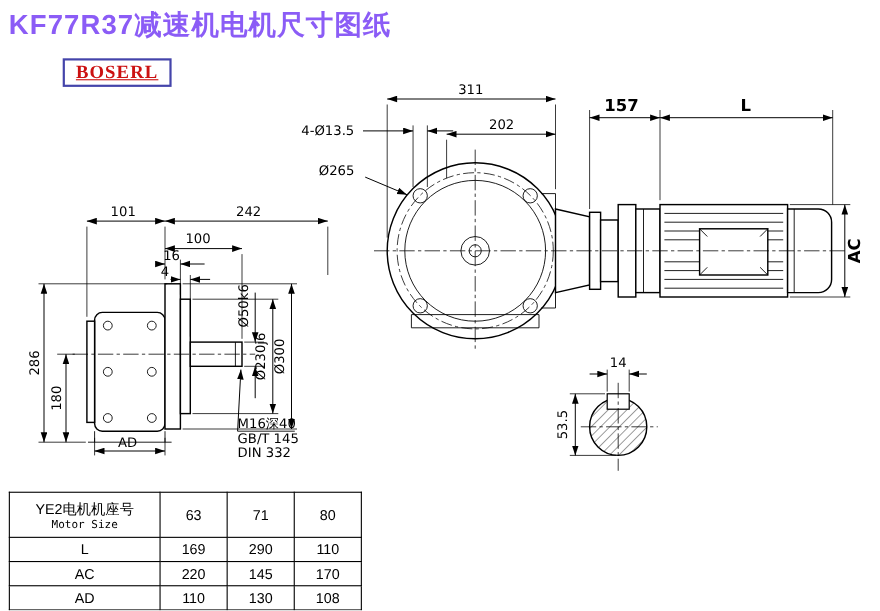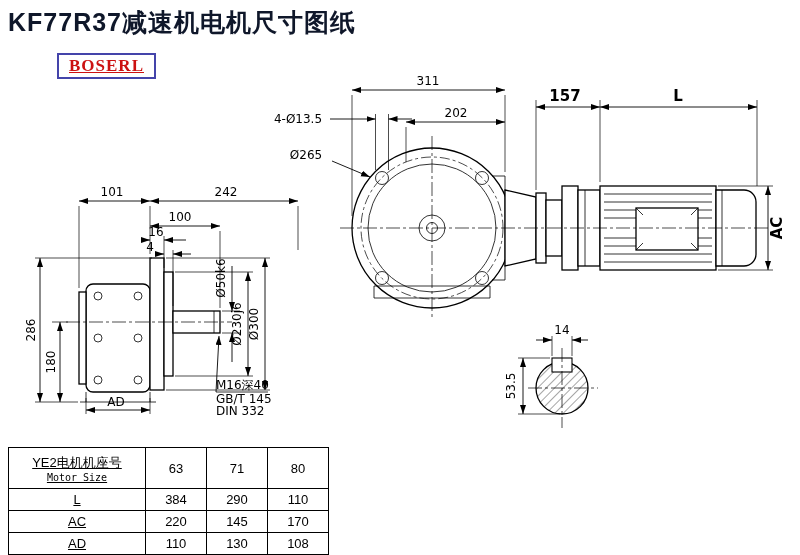--- a/index.html
+++ b/index.html
@@ -1,37 +1,37 @@
 <!DOCTYPE html>
 <html><head>
 <meta charset="utf-8">
 <style>
   html,body{margin:0;padding:0;background:#fff;}
   .page{position:relative;width:800px;height:555px;background:#fff;overflow:hidden;
         font-family:"Liberation Sans",sans-serif;}
-  .title{position:absolute;left:8px;top:6px;font-size:25px;font-weight:bold;color:#0f172a;
+  .title{position:absolute;left:8px;top:6px;font-size:25px;font-weight:bold;color:#8b5cf6;
          letter-spacing:1px;white-space:nowrap;}
   .brand{position:absolute;left:57px;top:53px;border:2px solid #4444aa;padding:1px 10px;
          color:#cc1111;font-family:"Liberation Serif",serif;font-weight:bold;font-size:17px;
          letter-spacing:1px;background:#fff;text-decoration:underline;}
   svg{position:absolute;left:0;top:0;}
   .o{fill:#fff;stroke:#000;stroke-width:1.3;}
   .thin{fill:none;stroke:#000;stroke-width:0.8;}
   .ext{stroke:#000;stroke-width:0.7;fill:none;}
   .cl{stroke:#000;stroke-width:0.7;fill:none;stroke-dasharray:14 3 3 3;}
   .clc{stroke:#000;stroke-width:0.7;fill:none;stroke-dasharray:10 3 3 3;}
   .dim{stroke:#000;stroke-width:0.9;fill:none;marker-start:url(#mas);marker-end:url(#mae);}
   .d1{stroke:#000;stroke-width:0.9;fill:none;marker-end:url(#mae);}
   .dt{font:12px "DejaVu Sans",sans-serif;fill:#000;text-anchor:middle;}
   .dtl{font:12px "DejaVu Sans",sans-serif;fill:#000;text-anchor:start;}
   .dtb{font:15px "DejaVu Sans",sans-serif;font-weight:600;fill:#000;text-anchor:middle;}
   .size-table{position:absolute;left:8px;top:447px;border-collapse:collapse;
               font:13px "Liberation Sans",sans-serif;color:#000;background:#fff;}
   .size-table td{border:1px solid #000;text-align:center;padding:0 2px;height:21px;}
-  .size-table td.c0{width:132px;text-decoration:underline;}
+  .size-table td.c0{width:132px;}
   .size-table td.cv{width:56px;}
   .size-table tr.hdr td{height:40px;}
   .mono{font-family:"DejaVu Sans Mono",monospace;font-size:10px;}
 </style>
 </head>
 <body>
 
 <div class="page">
 
   <div class="title">KF77R37减速机电机尺寸图纸</div>
@@ -237,21 +237,21 @@
         <td class="c0">
           <div>YE2电机机座号</div>
           <div class="mono">Motor Size</div>
         </td>
         <td class="cv">63</td>
         <td class="cv">71</td>
         <td class="cv">80</td>
       </tr>
       <tr>
         <td class="c0">L</td>
-        <td class="cv">384</td>
+        <td class="cv">169</td>
         <td class="cv">290</td>
         <td class="cv">110</td>
       </tr>
       <tr>
         <td class="c0">AC</td>
         <td class="cv">220</td>
         <td class="cv">145</td>
         <td class="cv">170</td>
       </tr>
       <tr>

